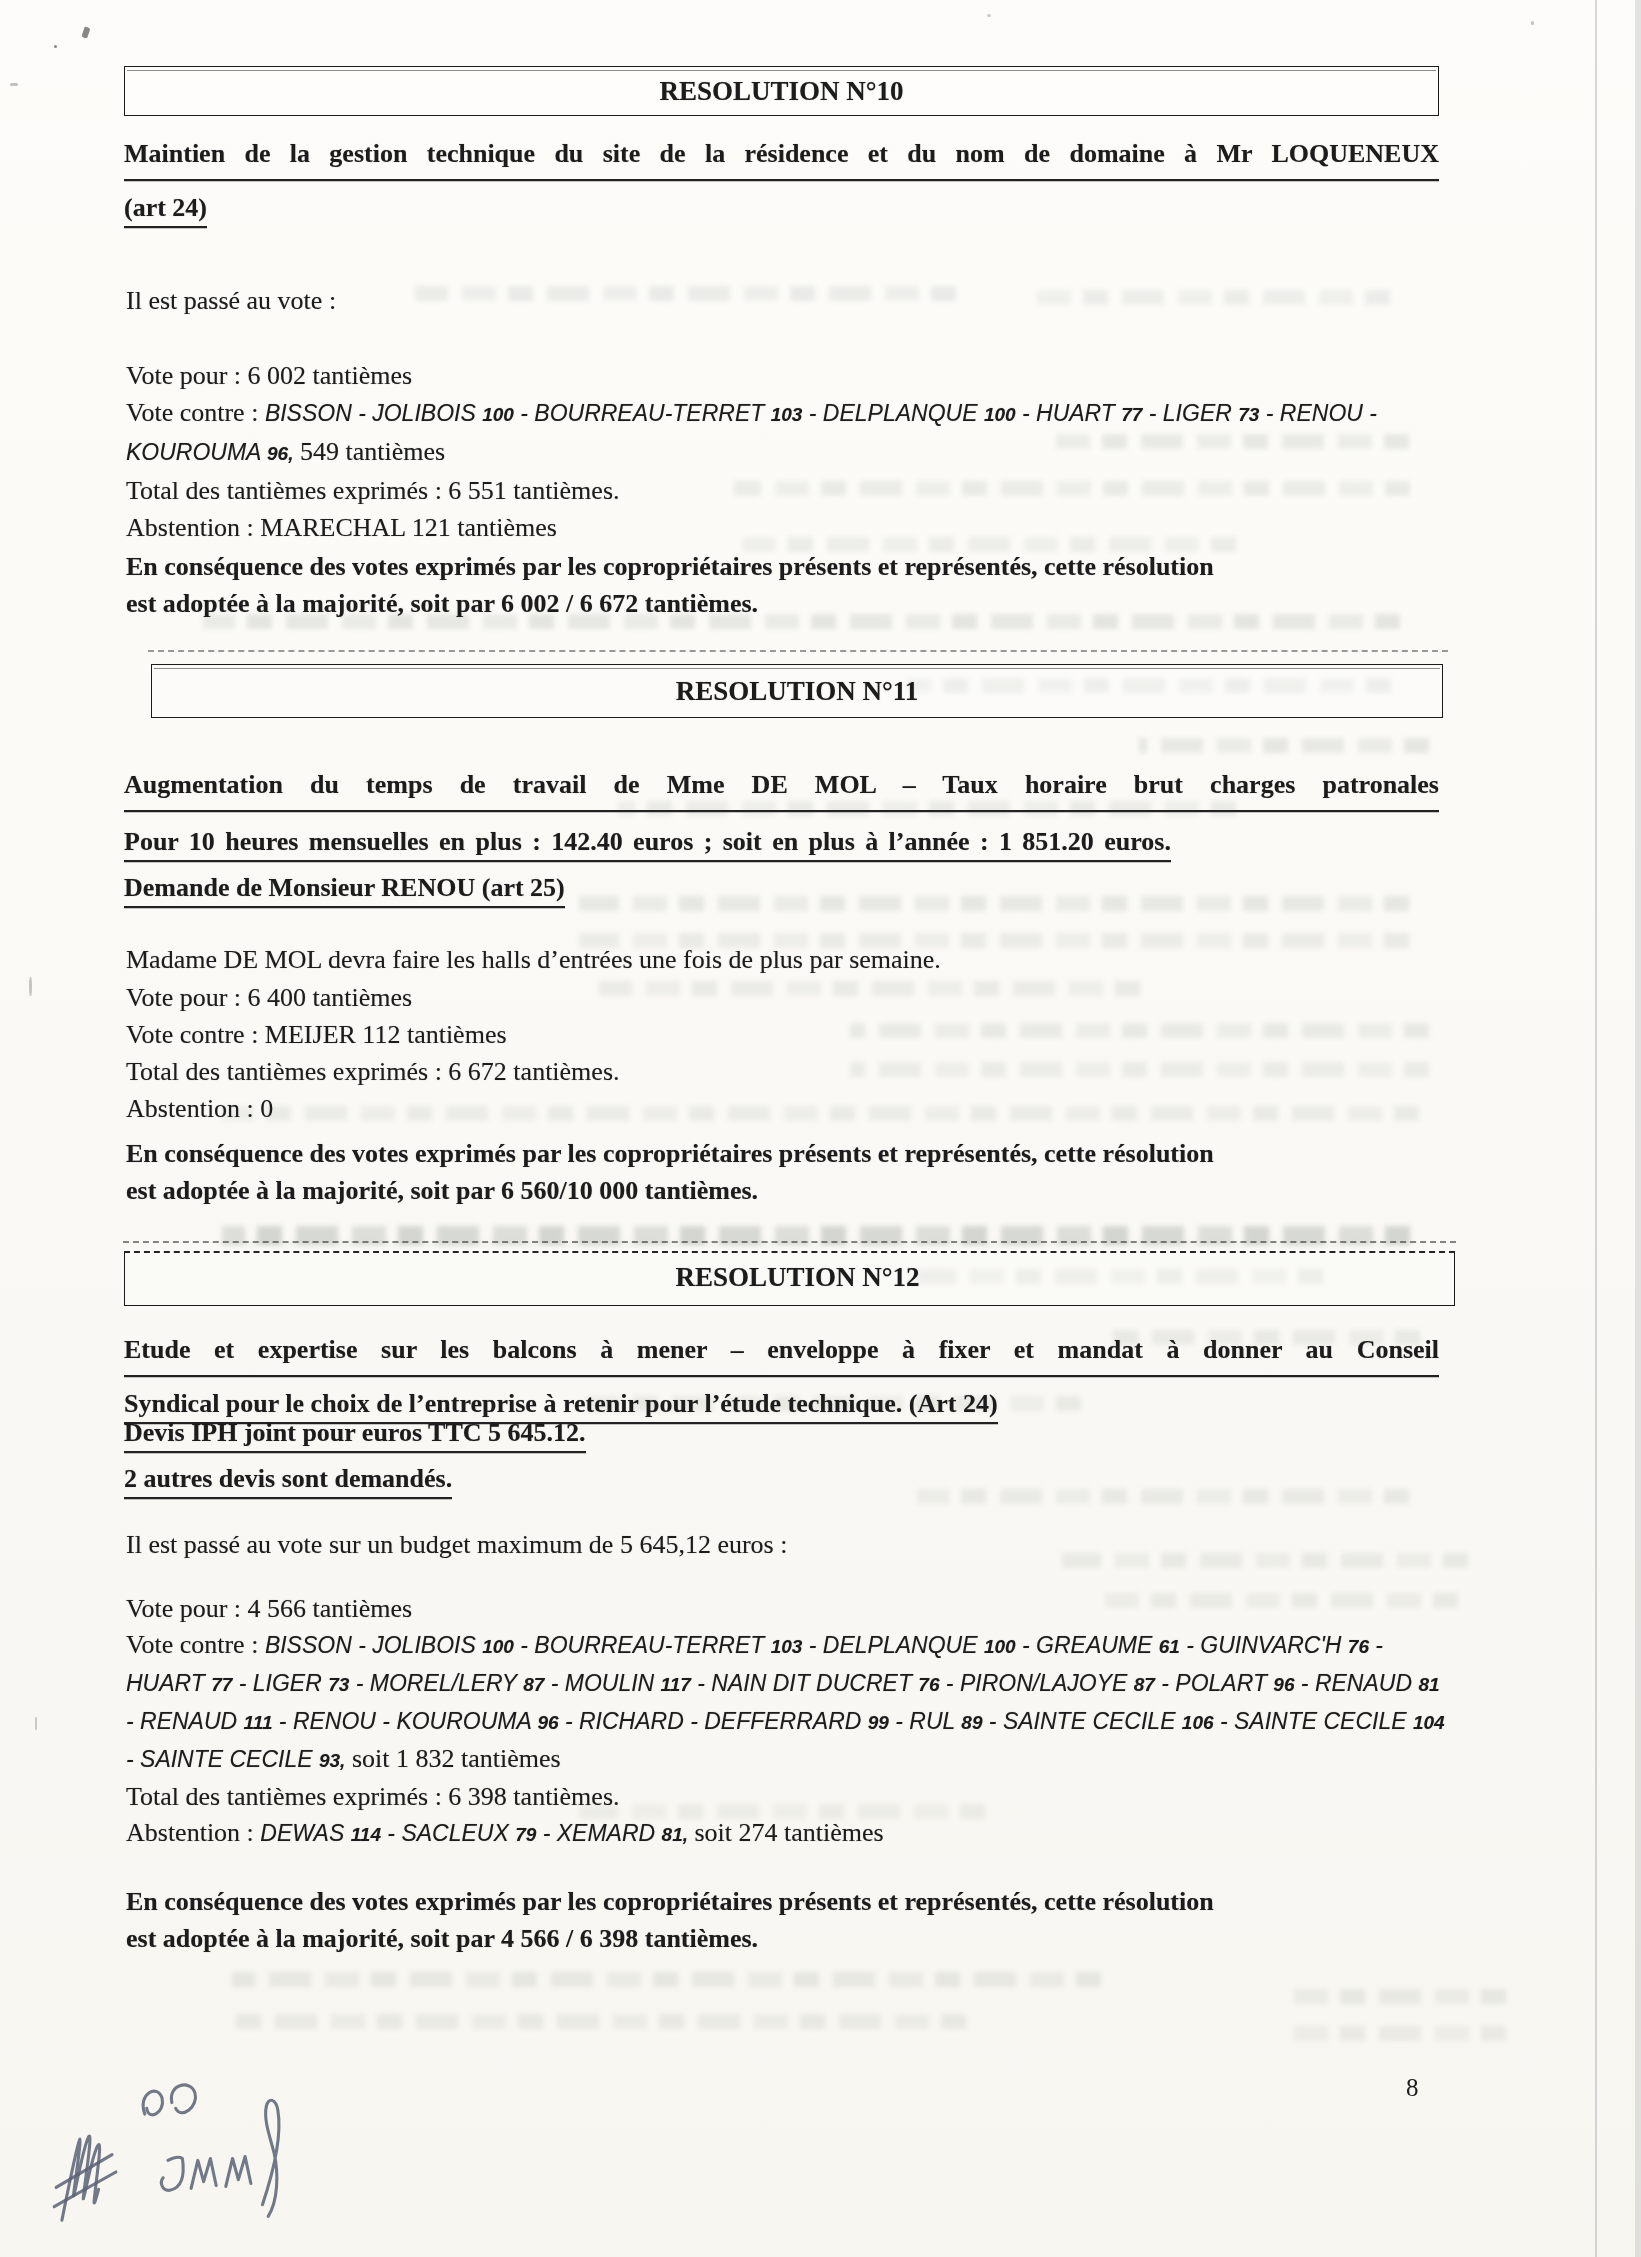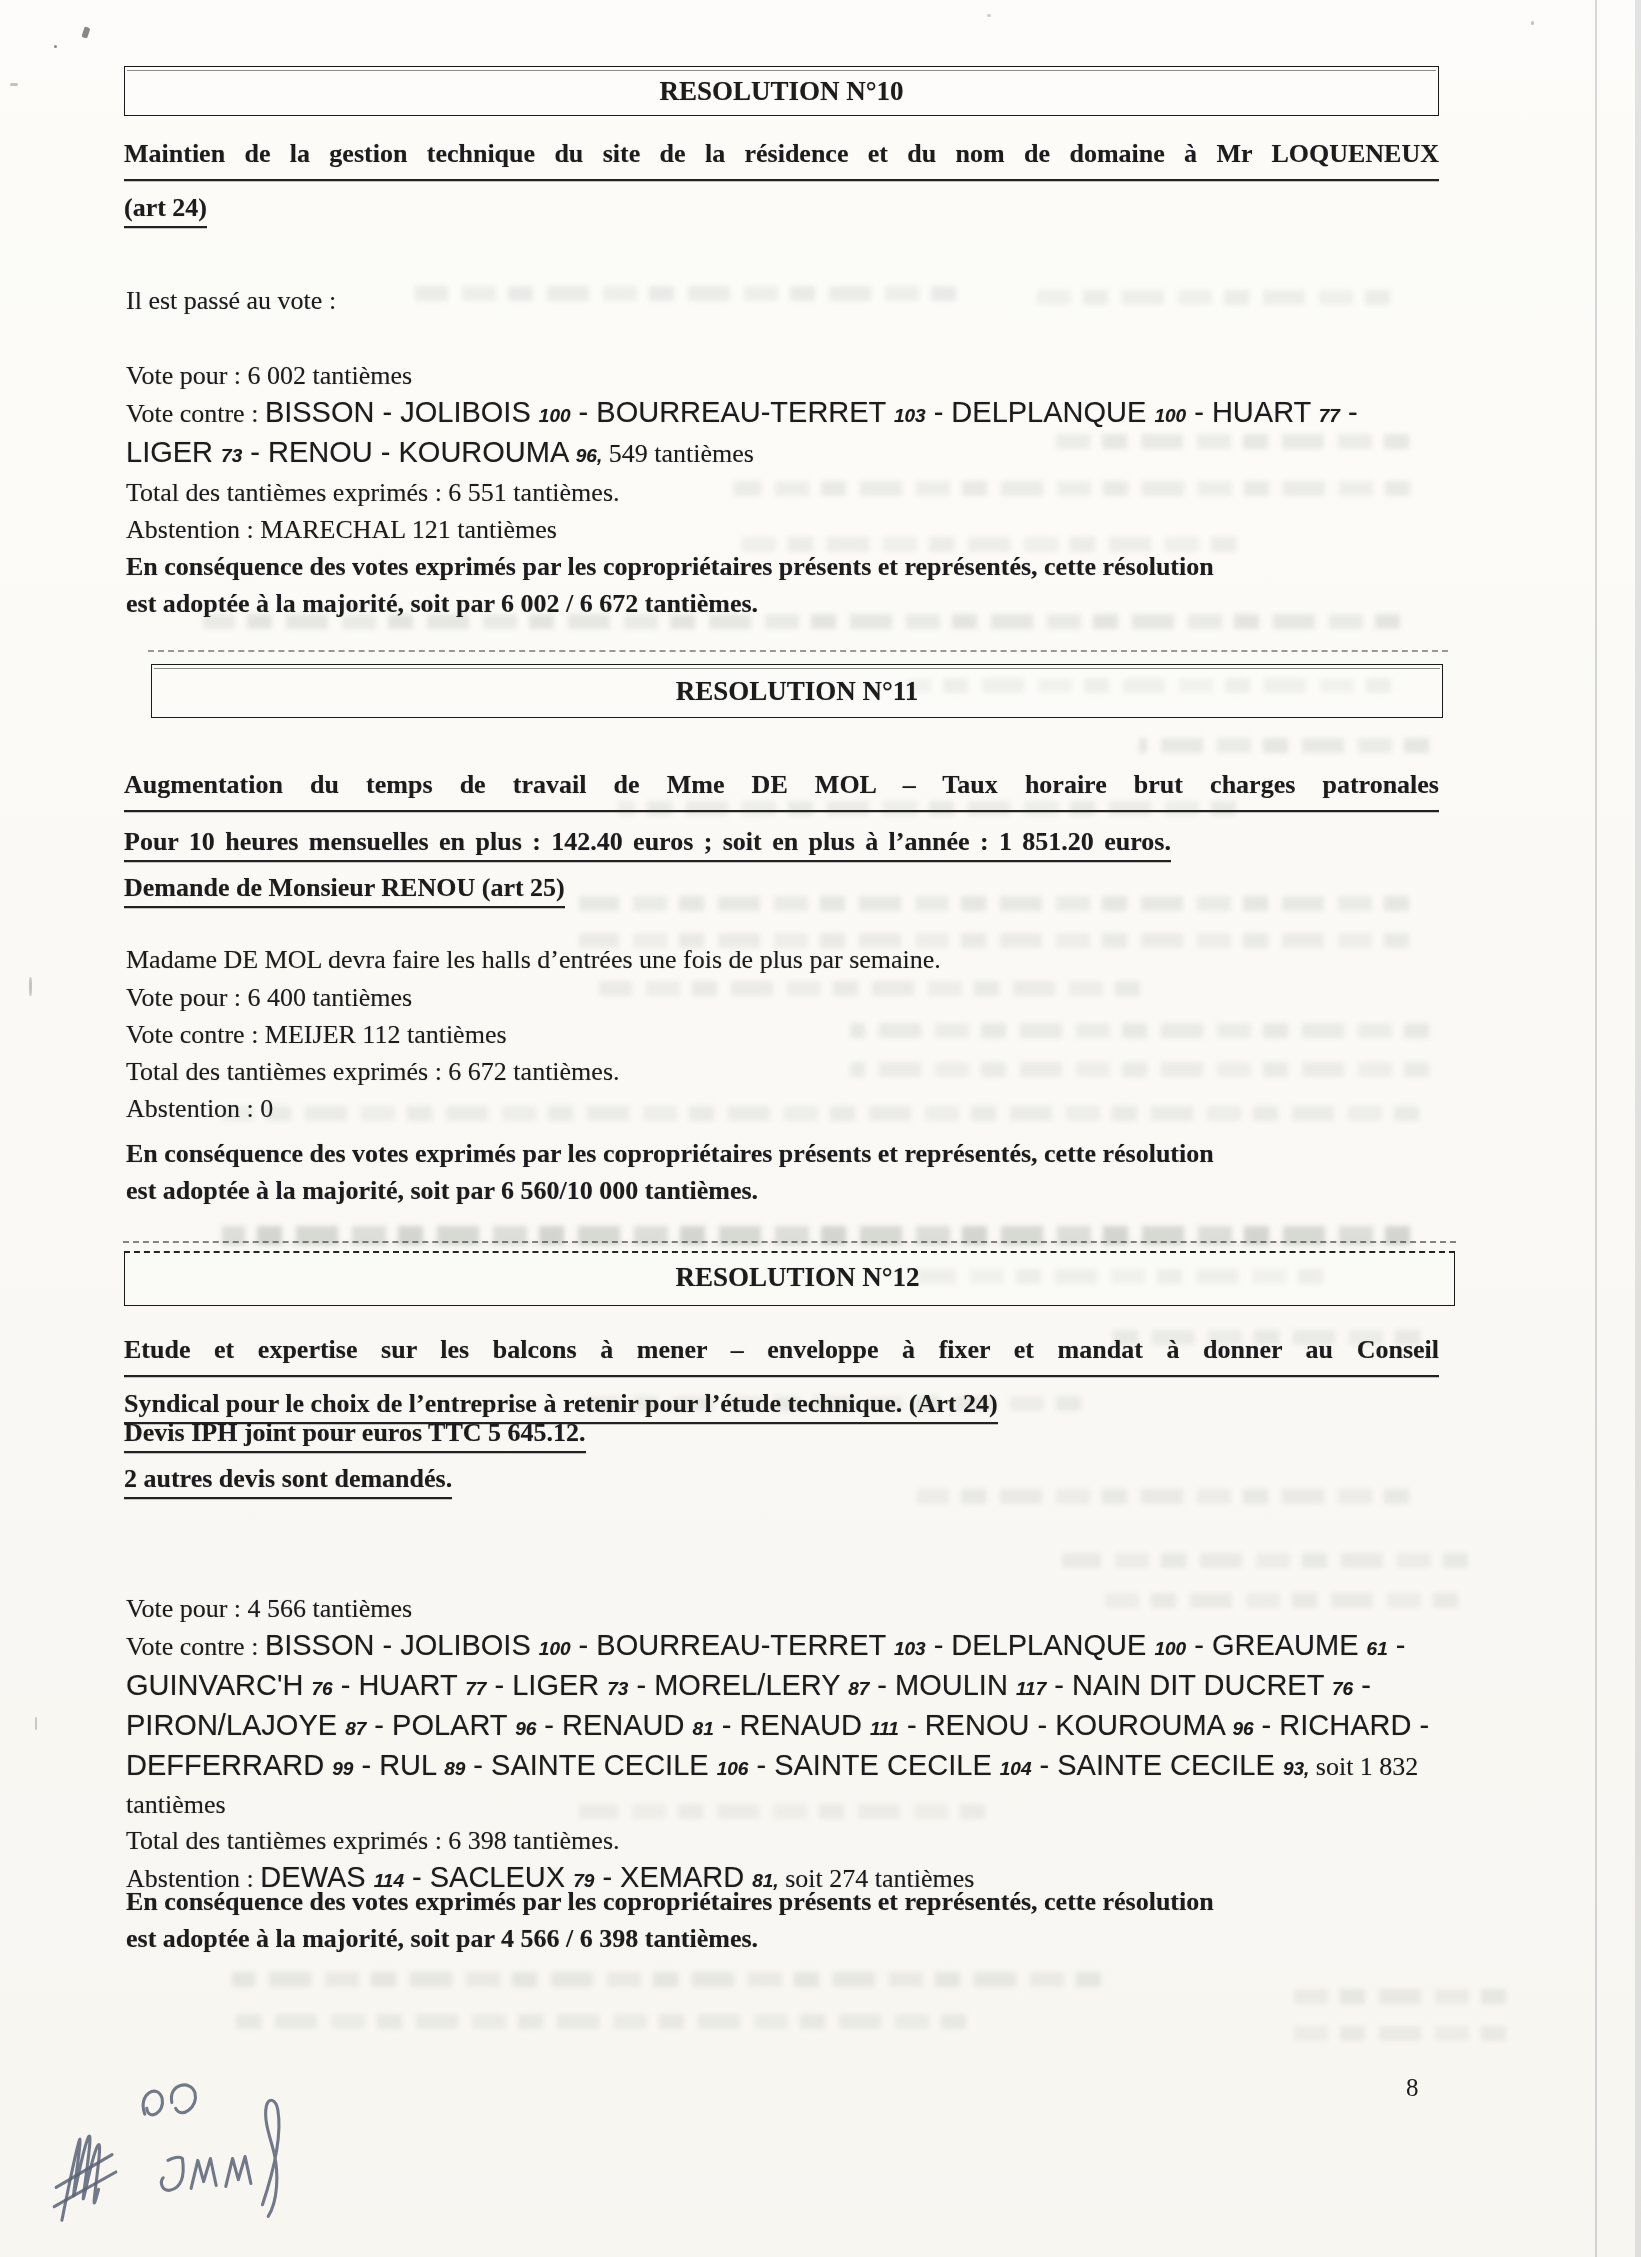--- a/index.html
+++ b/index.html
@@ -36,21 +36,21 @@
   .res-box.dashed-top{border-top:2.9px dashed #242424;padding-left:16px;}
   .res-box.dashed-top::before{
     left:-1.9px;right:-1.9px;top:-11.6px;border-top:2.9px dashed rgba(35,35,35,.55);
   }
   .res-box.dashed-above::after{
     content:"";position:absolute;left:-3.9px;right:-5.8px;top:-15.4px;
     border-top:2.9px dashed rgba(35,35,35,.45);
   }
   .u-line{border-bottom:2.9px solid #222;box-shadow:0 1px 0 rgba(30,30,30,.25);padding-bottom:3.9px;}
   .justify-full{text-align:justify;text-align-last:justify;}
-  .seg-i{font-family:"Liberation Sans","DejaVu Sans",sans-serif;font-size:29px;}
+  .seg-i{font-family:"Liberation Sans","DejaVu Sans",sans-serif;font-style:italic;font-size:23px;}
   .seg-b{font-family:"Liberation Sans","DejaVu Sans",sans-serif;font-style:italic;font-weight:700;font-size:19px;margin-top:8px;}
   .seg-r{}
   .ghost{
     position:absolute;height:14.5px;
     transform:scaleX(-1);
     filter:blur(2.4px);
     background:repeating-linear-gradient(90deg,
       rgba(96,106,96,.8) 0 25px, rgba(96,106,96,0) 25px 37px,
       rgba(96,106,96,.6) 37px 71px, rgba(96,106,96,0) 71px 85px,
       rgba(96,106,96,.72) 85px 127px, rgba(96,106,96,0) 127px 141px);
@@ -167,20 +167,21 @@
     <div style="margin-top:5.8px;"><span class="u-line">Syndical pour le choix de l’entreprise à retenir pour l’étude technique. (Art 24)</span></div>
   </div>
 
   <div class="txt bold" style="left:124px;top:1414px;">
     <span class="u-line">Devis IPH joint pour euros TTC 5 645.12.</span>
   </div>
   <div class="txt bold" style="left:124px;top:1460px;">
     <span class="u-line">2 autres devis sont demandés.</span>
   </div>
 
+  <div class="txt" style="left:126px;top:1526px;">Il est passé au vote sur un budget maximum de 5 645,12 euros :</div>
 
   <div class="txt" style="left:126px;top:1591px;width:1325px;line-height:36px;">
     <div>Vote pour : 4 566 tantièmes</div>
     <p style="margin:0;"><span>Vote contre : </span><span><span class="seg-i">BISSON - JOLIBOIS </span><span class="seg-b">100</span><span class="seg-i"> - BOURREAU-TERRET </span><span class="seg-b">103</span><span class="seg-i"> - DELPLANQUE </span><span class="seg-b">100</span><span class="seg-i"> - GREAUME </span><span class="seg-b">61</span><span class="seg-i"> - GUINVARC'H </span><span class="seg-b">76</span><span class="seg-i"> - HUART </span><span class="seg-b">77</span><span class="seg-i"> - LIGER </span><span class="seg-b">73</span><span class="seg-i"> - MOREL/LERY </span><span class="seg-b">87</span><span class="seg-i"> - MOULIN </span><span class="seg-b">117</span><span class="seg-i"> - NAIN DIT DUCRET </span><span class="seg-b">76</span><span class="seg-i"> - PIRON/LAJOYE </span><span class="seg-b">87</span><span class="seg-i"> - POLART </span><span class="seg-b">96</span><span class="seg-i"> - RENAUD </span><span class="seg-b">81</span><span class="seg-i"> - RENAUD </span><span class="seg-b">111</span><span class="seg-i"> - RENOU - KOUROUMA </span><span class="seg-b">96</span><span class="seg-i"> - RICHARD - DEFFERRARD </span><span class="seg-b">99</span><span class="seg-i"> - RUL </span><span class="seg-b">89</span><span class="seg-i"> - SAINTE CECILE </span><span class="seg-b">106</span><span class="seg-i"> - SAINTE CECILE </span><span class="seg-b">104</span><span class="seg-i"> - SAINTE CECILE </span><span class="seg-b">93,</span><span class="seg-r"> soit 1 832 tantièmes</span></span></p>
     <div>Total des tantièmes exprimés :  6 398 tantièmes.</div>
     <p style="margin:0;"><span>Abstention : </span><span><span class="seg-i">DEWAS </span><span class="seg-b">114</span><span class="seg-i"> - SACLEUX </span><span class="seg-b">79</span><span class="seg-i"> - XEMARD </span><span class="seg-b">81,</span><span class="seg-r"> soit 274 tantièmes</span></span></p>
   </div>
 
   <div class="txt bold" style="left:126px;top:1883px;width:1325px;">
     <div>En conséquence des votes exprimés par les copropriétaires présents et représentés, cette résolution</div>

